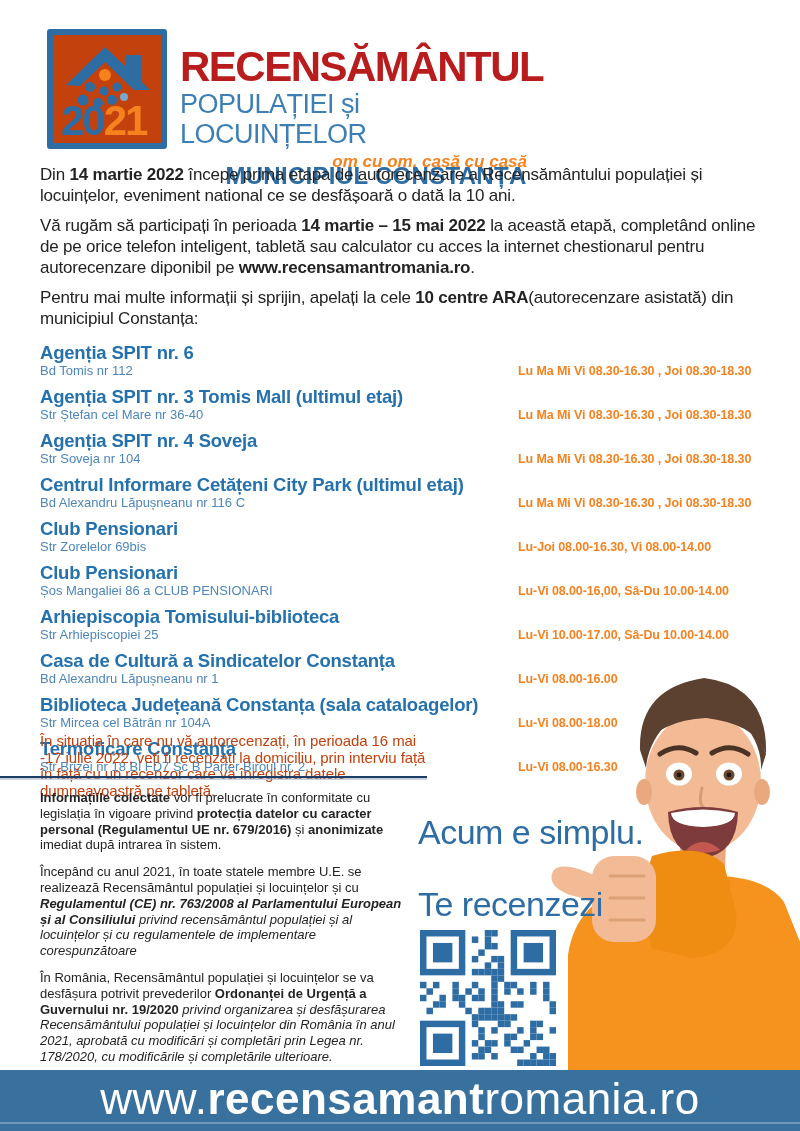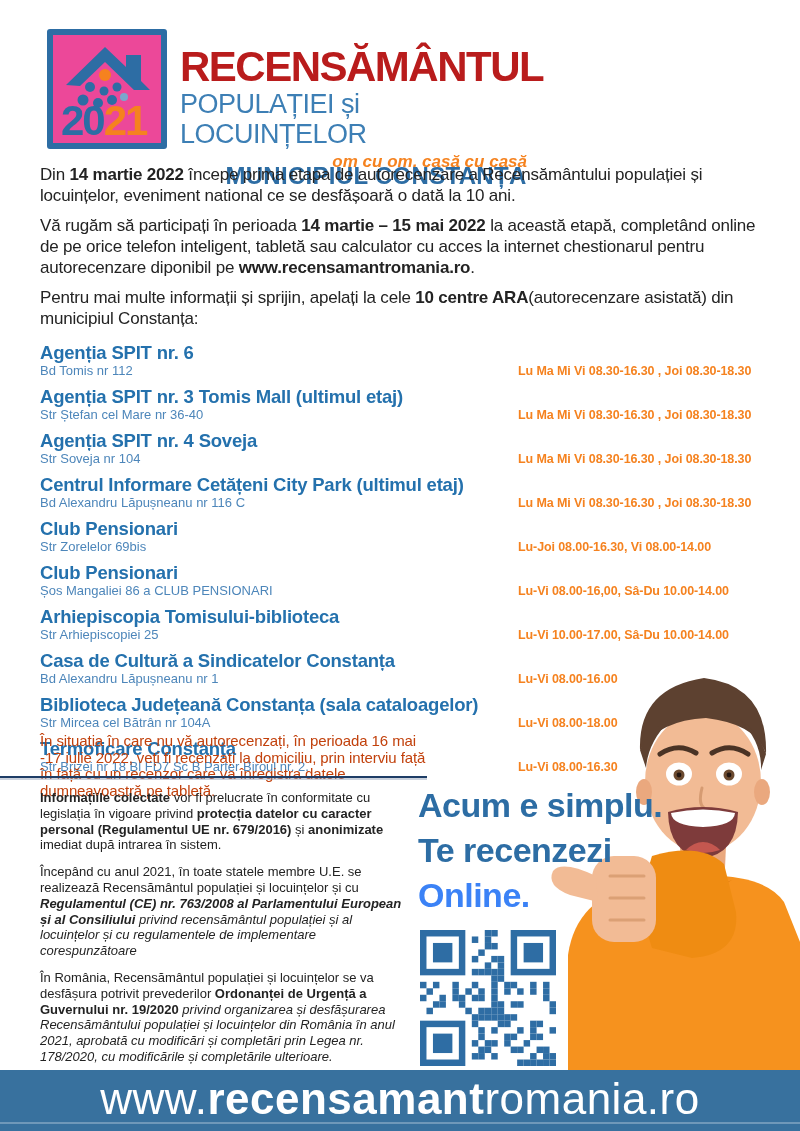--- a/index.html
+++ b/index.html
@@ -7,21 +7,21 @@
   .page {
     position:relative; width:800px; height:1131px; margin:0 auto;
     background:#ffffff; overflow:hidden;
     font-family:"Liberation Sans","DejaVu Sans",sans-serif;
     color:#232323;
   }
 
   
   .logo-box {
     position:absolute; left:47px; top:29px; width:120px; height:120px;
-    border:6px solid #2d6da4; border-radius:3px; background:#ec4899;
+    border:6px solid #2d6da4; border-radius:3px; background:#c2410c;
   }
   .title-block { position:absolute; left:180px; top:46px; width:347px; }
   .title-line1 {
     font-size:42px; font-weight:700; color:#b91c1c;
     letter-spacing:-1.5px; line-height:1.0;
   }
   .title-line2 {
     font-size:27px; font-weight:400; color:#3d7fb5;
     letter-spacing:-0.5px; line-height:1.1; margin-top:2px;
   }
@@ -64,22 +64,22 @@
     background:#1e3d66; box-shadow:0 2px 0 rgba(140,155,180,0.45);
   }
 
   
   .legal { position:absolute; left:40px; top:790px; width:368px; }
   .legal-p { font-size:13px; line-height:15.8px; color:#232323; margin-bottom:11px; }
 
   
   .promo { position:absolute; left:418px; top:783px; width:310px; z-index:3; }
   .promo-line {
-    font-size:34px; font-weight:700; color:#2d6da4;
-    letter-spacing:-0.5px; line-height:45px;
+    font-size:34px; font-weight:400; color:#2d6da4;
+    letter-spacing:-0.5px; line-height:45px;margin-top:27px;
   }
   .promo-online { color:#3b82f6; }
 
   
   .qr { position:absolute; left:414px; top:924px; width:148px; height:148px; z-index:3; }
 
   
   .man { position:absolute; left:540px; top:650px; width:260px; height:420px; z-index:1; }
 
   

